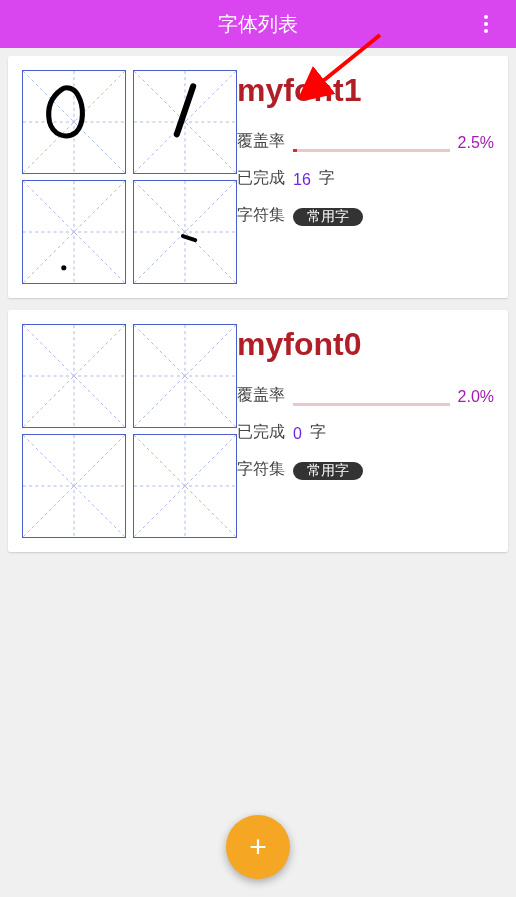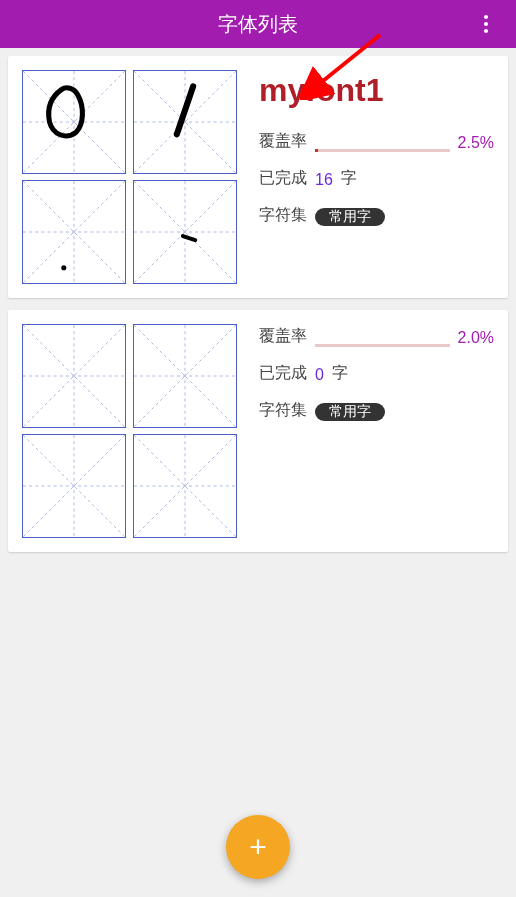--- a/index.html
+++ b/index.html
@@ -5,21 +5,21 @@
     * { margin: 0; padding: 0; box-sizing: border-box; }
     body {
       width: 516px;
       height: 897px;
       background: #f0f0f0;
       font-family: -apple-system, sans-serif;
       position: relative;
       overflow: hidden;
     }
     .header {
-      background: #a21caf;
+      background: #d946ef;
       height: 48px;
       display: flex;
       align-items: center;
       justify-content: center;
       position: relative;
     }
     .header-title {
       color: white;
       font-size: 20px;
       font-weight: 400;
@@ -49,21 +49,21 @@
     .content {
       padding: 8px;
     }
     .card {
       background: white;
       border-radius: 2px;
       box-shadow: 0 1px 2px rgba(0,0,0,0.15);
       margin-bottom: 12px;
       padding: 14px;
       display: flex;
-      gap: 22px;
+      gap: 0;
     }
     .preview-grid {
       display: grid;
       grid-template-columns: 1fr 1fr;
       gap: 6px;
       width: 215px;
       flex-shrink: 0;
     }
     .preview-cell {
       width: 104px;
@@ -251,20 +251,21 @@
       <div class="preview-cell">
         <svg viewBox="0 0 100 100">
           <line x1="0" y1="0" x2="100" y2="100" stroke="#7a8fd9" stroke-width="0.6" stroke-dasharray="3,3"></line>
           <line x1="100" y1="0" x2="0" y2="100" stroke="#7a8fd9" stroke-width="0.6" stroke-dasharray="3,3"></line>
           <line x1="0" y1="50" x2="100" y2="50" stroke="#7a8fd9" stroke-width="0.6" stroke-dasharray="3,3"></line>
           <line x1="50" y1="0" x2="50" y2="100" stroke="#7a8fd9" stroke-width="0.6" stroke-dasharray="3,3"></line>
         </svg>
       </div>
     </div>
     <div class="font-info">
+      <div class="font-name">myfont0</div>
       <div class="info-row">
         <span class="info-label">覆盖率</span>
         <div class="progress-bar">
           <div class="progress-fill" style="width:0%"></div>
         </div>
         <span class="progress-text">2.0%</span>
       </div>
       <div class="info-row">
         <span class="info-label">已完成</span>
         <span class="count">0</span>

